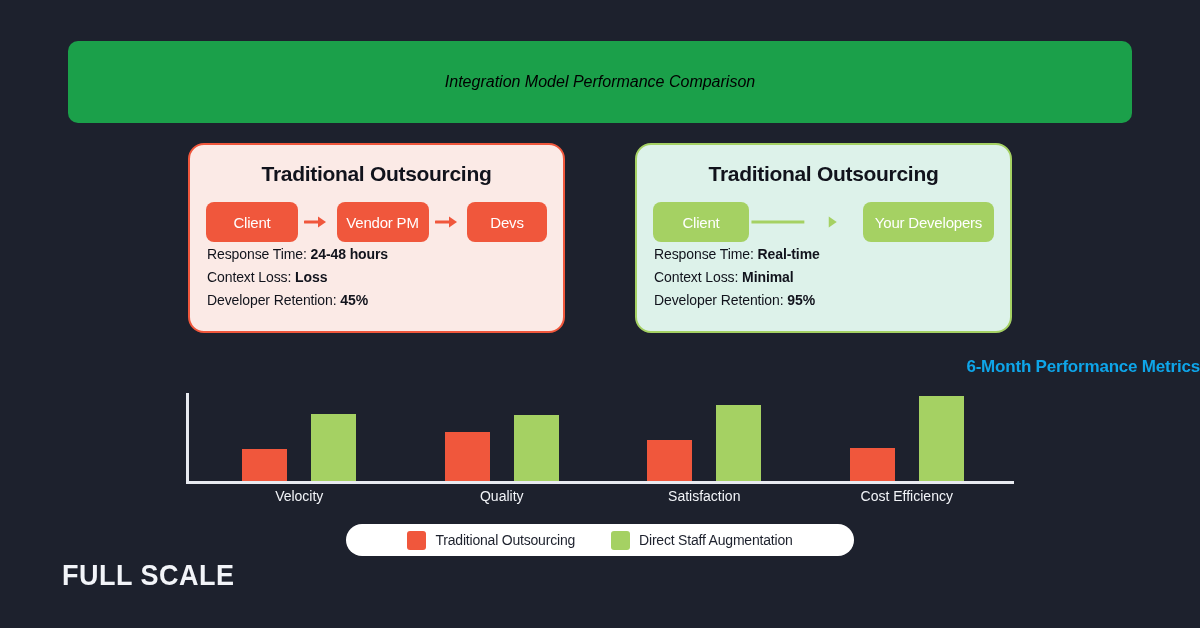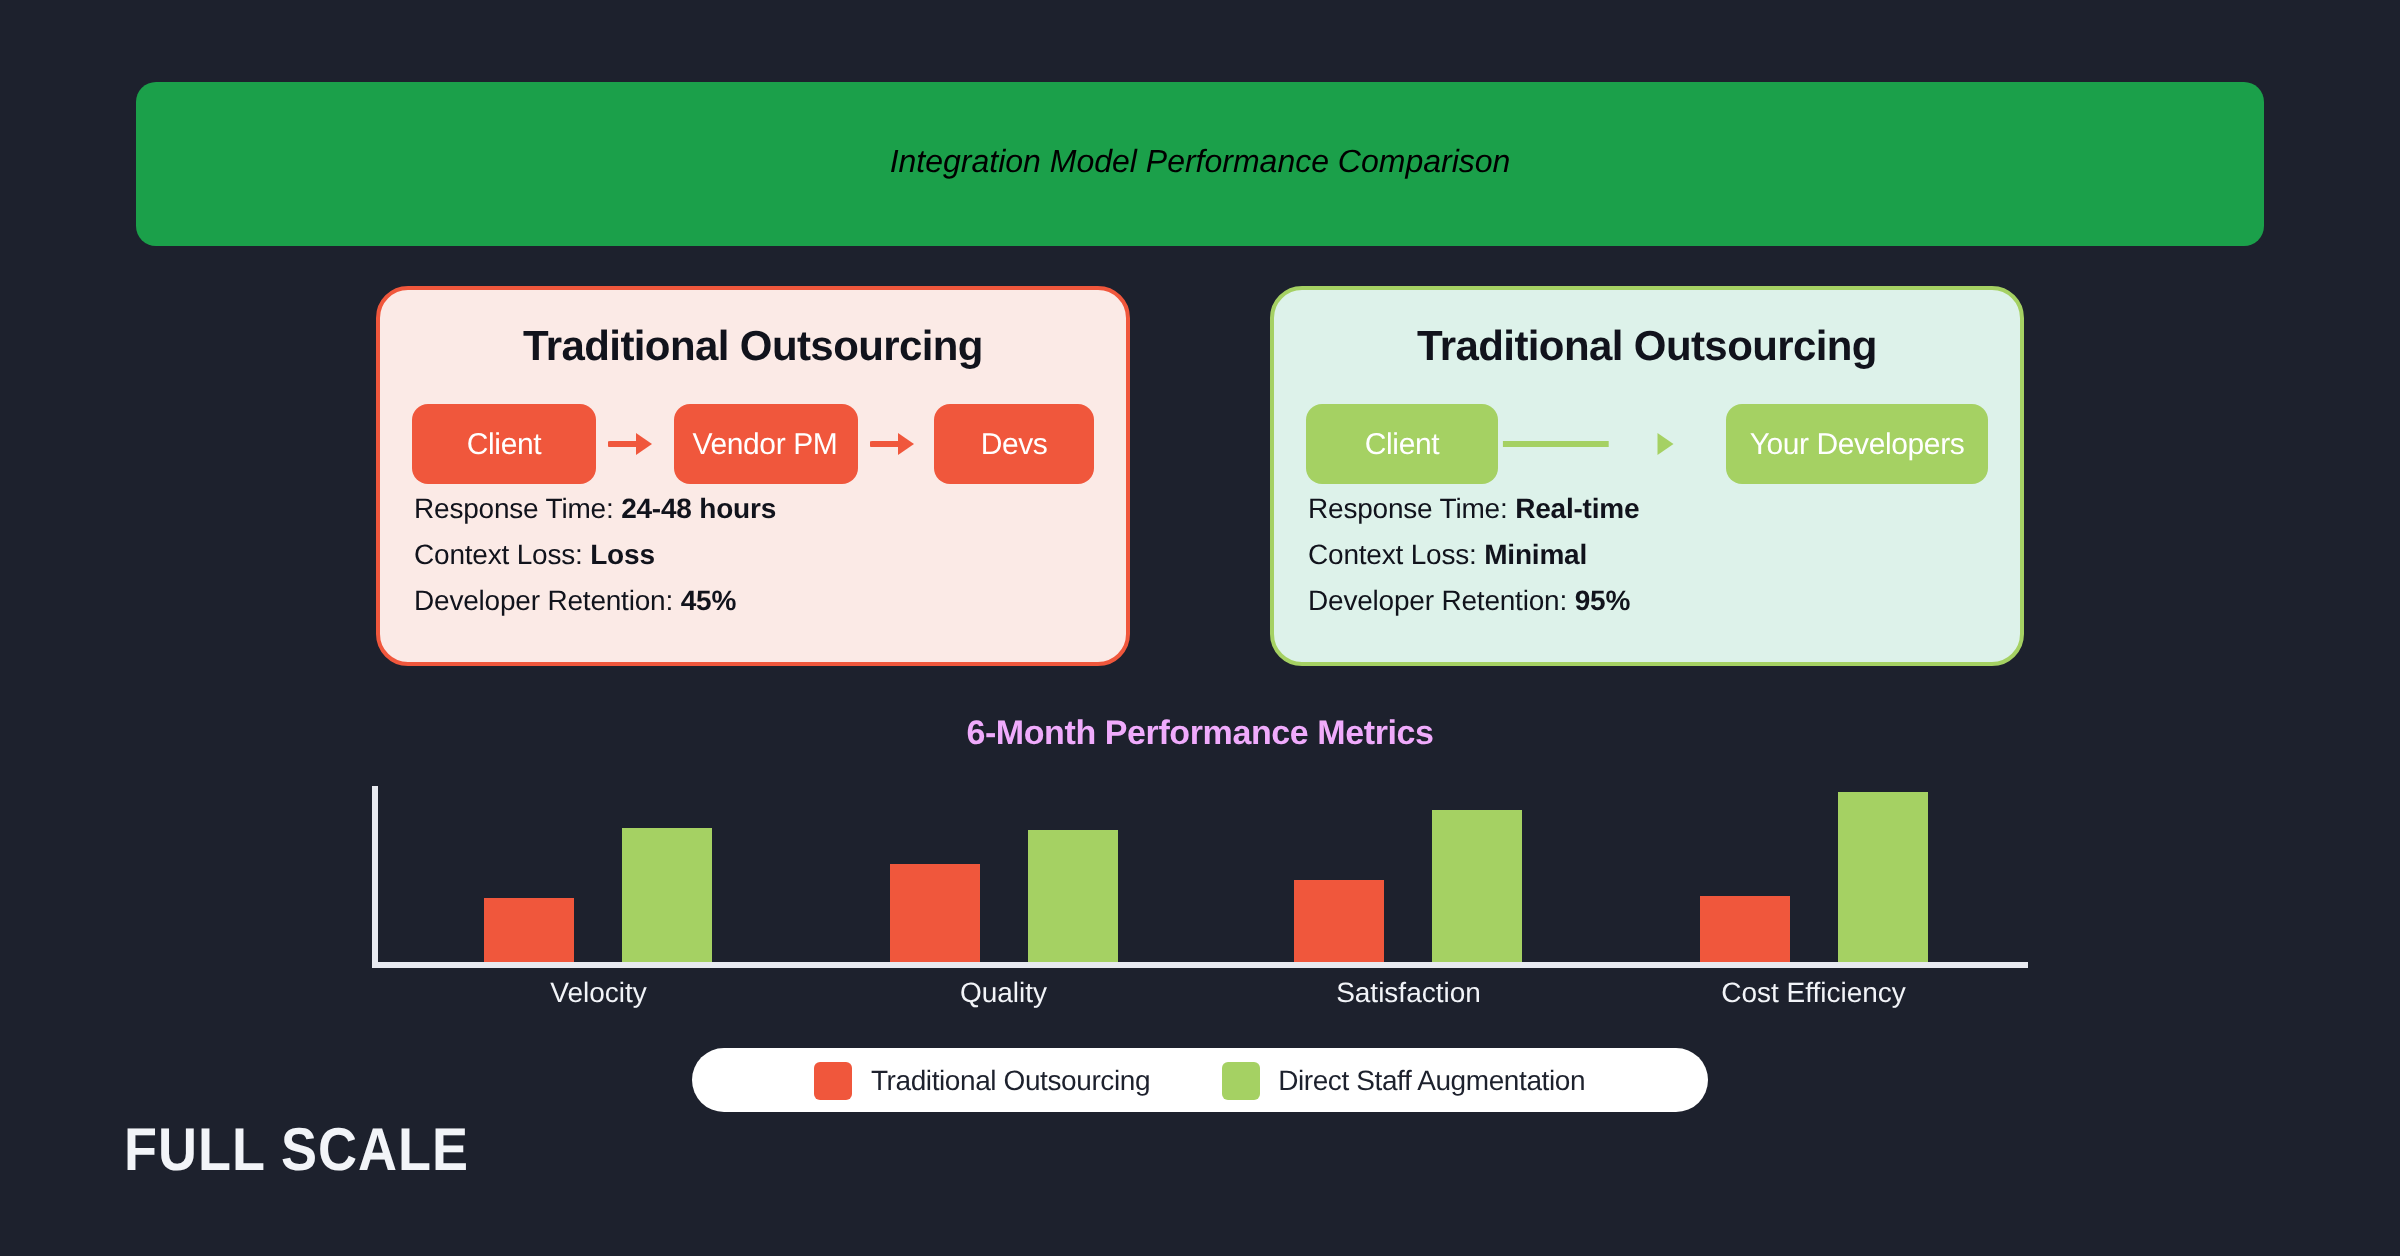--- a/index.html
+++ b/index.html
@@ -57,22 +57,22 @@
   .arrow-long svg{ display:block; width:100%; }
 
   .metrics{ margin-top:1px; padding:0 17px; }
   .metric-row{
     font-size:14px; color:#11131c; line-height:23px; letter-spacing:-0.1px;
   }
   .metric-row .mval{ font-weight:bold; }
 
   
   #chart-title{
-    position:absolute; left:0; right:0; top:357px; text-align:center;
-    color:#f0abfc; font-size:17px; font-weight:bold; letter-spacing:-0.2px;
+    position:absolute; left:0; right:0; top:357px; text-align:right;
+    color:#0ea5e9; font-size:17px; font-weight:bold; letter-spacing:-0.2px;
   }
   #chart-area{ position:absolute; left:180px; top:388px; width:840px; height:100px; }
   #chart-svg{ display:block; }
 
   .xtick{
     fill:#f2f4f8; font-family:"Liberation Sans", sans-serif;
     font-size:14px; text-anchor:middle;
   }
 
   

